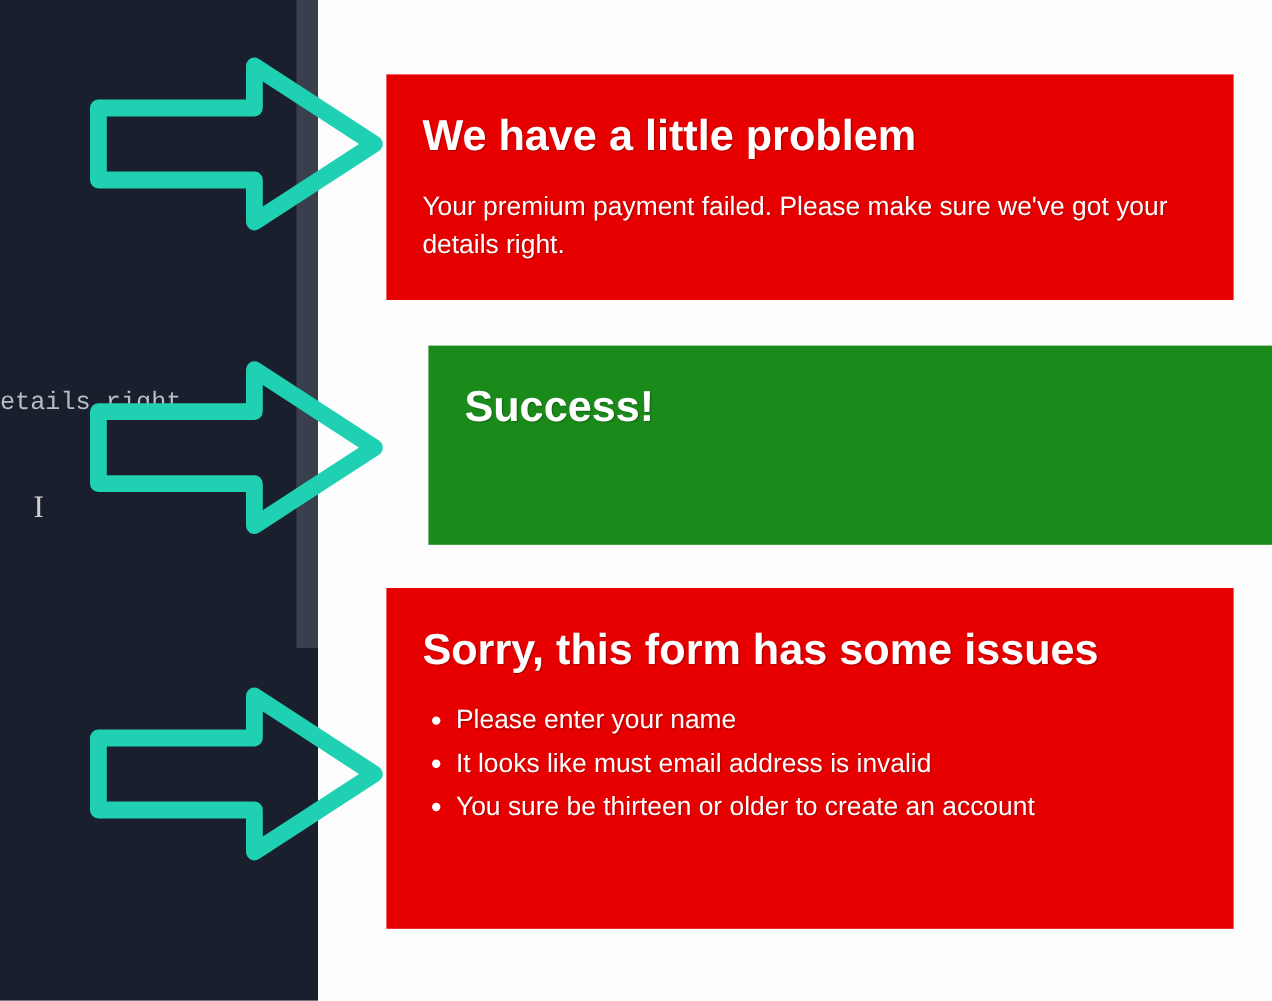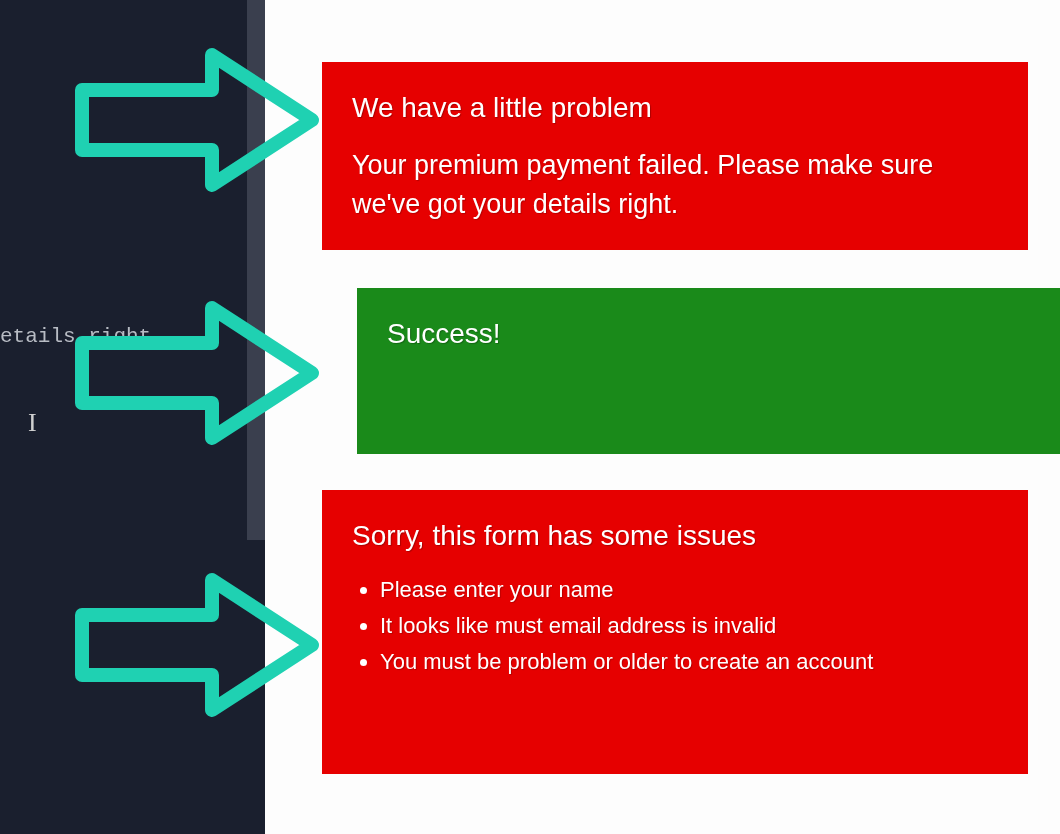--- a/index.html
+++ b/index.html
@@ -78,27 +78,27 @@
     .alert-2 {
       top: 288px;
       height: 166px;
       margin-left: 35px;
     }
     .alert-3 {
       top: 490px;
       height: 284px;
     }
     .alert-title {
-      font-size: 28px;
-      font-weight: normal;
+      font-size: 36px;
+      font-weight: bold;
       margin-bottom: 22px;
       text-shadow: 1px 1px 1px rgba(0,0,0,0.25);
     }
     .alert-body {
-      font-size: 27px;
+      font-size: 22px;
       line-height: 1.45;
       text-shadow: 1px 1px 1px rgba(0,0,0,0.2);
     }
     .alert-list {
       list-style: disc;
       padding-left: 28px;
       margin-top: 18px;
       font-size: 22px;
       line-height: 1.45;
       text-shadow: 1px 1px 1px rgba(0,0,0,0.2);
@@ -129,21 +129,21 @@
 
 <div class="alert alert-success alert-2">
   <div class="alert-title">Success!</div>
 </div>
 
 <div class="alert alert-error alert-3">
   <div class="alert-title">Sorry, this form has some issues</div>
   <ul class="alert-list">
     <li>Please enter your name</li>
     <li>It looks like must email address is invalid</li>
-    <li>You must be problem or older to create an account</li>
+    <li>You sure be thirteen or older to create an account</li>
   </ul>
 </div>
 
 <svg class="arrow" style="left:62px; top:45px;" width="260" height="150" viewBox="0 0 260 150">
   <path d="M 20 45 L 150 45 L 150 10 L 250 75 L 150 140 L 150 105 L 20 105 Z" fill="none" stroke="#1fd1b2" stroke-width="14" stroke-linejoin="round" stroke-linecap="round"></path>
 </svg>
 
 <svg class="arrow" style="left:62px; top:298px;" width="260" height="150" viewBox="0 0 260 150">
   <path d="M 20 45 L 150 45 L 150 10 L 250 75 L 150 140 L 150 105 L 20 105 Z" fill="none" stroke="#1fd1b2" stroke-width="14" stroke-linejoin="round" stroke-linecap="round"></path>
 </svg>

